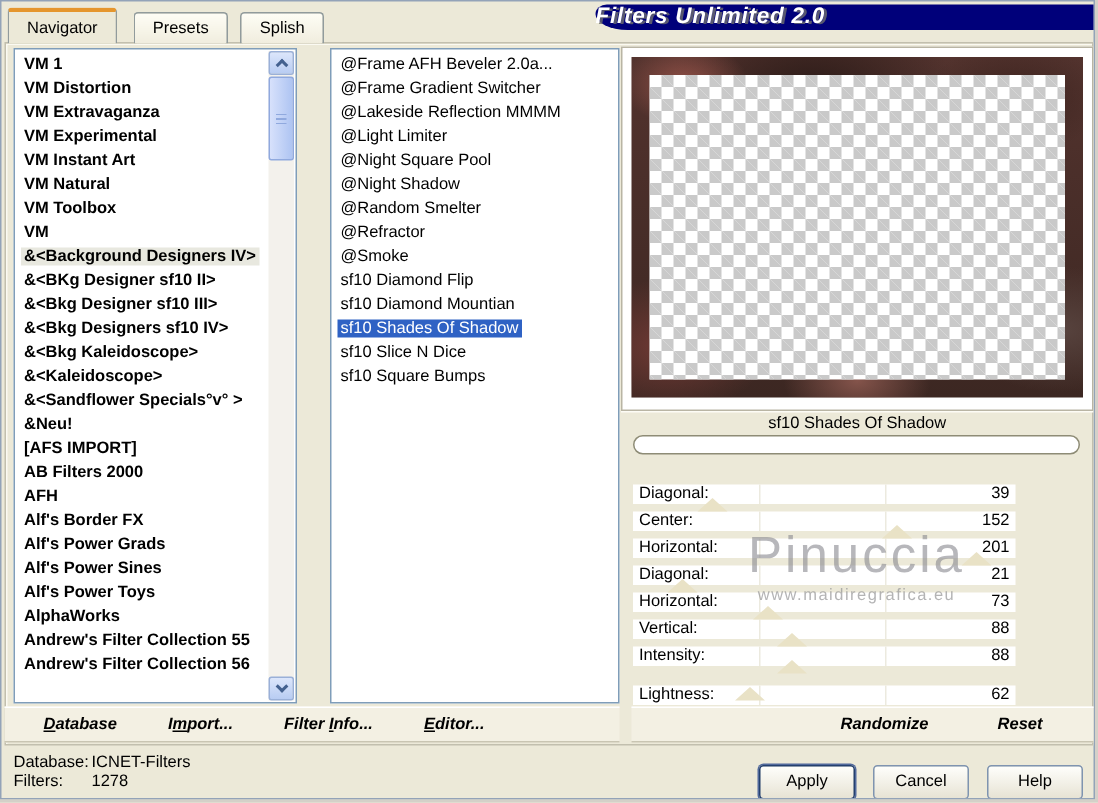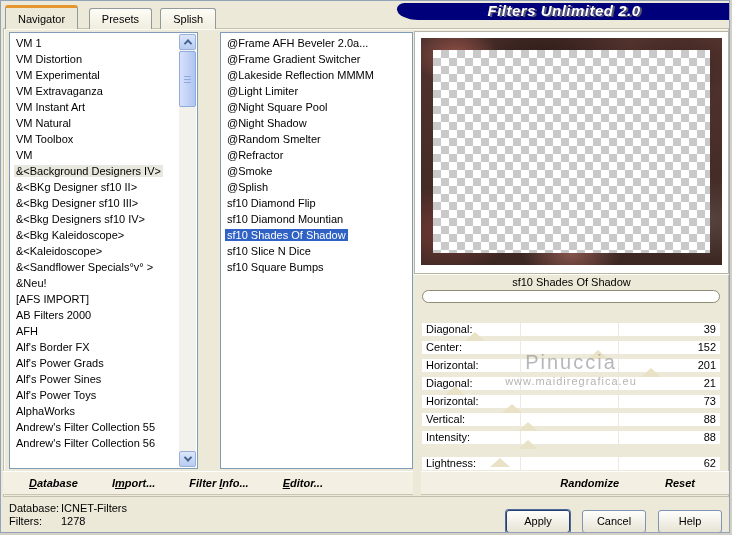--- a/index.html
+++ b/index.html
@@ -24,28 +24,28 @@
   .page{
     position:absolute;left:2px;top:27px;width:726px;height:469px;
     border:1px solid #c2bfae;box-shadow:inset 1px 1px 0 #fbfaf2;
     background:#ece9d8;
   }
   
   .banner{
     position:absolute;left:396px;top:2px;width:334px;height:17px;
     background:#00007a;border-bottom-left-radius:34px 17px;border-top-left-radius:12px 10px;
     color:#fff;font-weight:bold;font-style:italic;font-size:15px;
-    text-align:center;line-height:16px;letter-spacing:.5px;
+    text-align:left;line-height:16px;letter-spacing:.5px;
     text-shadow:2px 1px 0 rgba(110,110,110,.8);z-index:6;
   }
   
   .listbox{
     position:absolute;background:#fff;border:1px solid #7f9db9;overflow:hidden;
   }
-  .cat-list{left:8px;top:31px;width:189px;height:437px;}
+  .cat-list{left:8px;top:31px;width:189px;height:437px;font-weight:bold;}
   .flt-list{left:219px;top:31px;width:193px;height:437px;}
   .list-inner{position:absolute;left:2px;top:2px;right:2px;bottom:2px;overflow:hidden;}
   .cat-list .list-inner{right:19px;}
   .item{height:16px;line-height:16px;white-space:nowrap;padding-left:2px;cursor:default;}
   .item span{padding:0 2px;}
   .item span.hl{background:#e8e8df;}
   .item span.sel{background:#2f62c4;color:#fff;}
   
   .sb{position:absolute;right:1px;top:1px;bottom:1px;width:17px;background:#f3f1ec;}
   .sb-btn{
@@ -96,37 +96,37 @@
     position:absolute;left:413px;top:273px;width:315px;height:15px;
     text-align:center;line-height:15px;border-top:1px solid #fdfcf5;
   }
   .progress{
     position:absolute;left:421px;top:289px;width:298px;height:13px;
     background:#fff;border:1px solid #8e8c76;border-radius:7px;
   }
   
   .sliders{position:absolute;left:421px;top:322px;width:298px;height:150px;}
   .srow{
-    position:absolute;left:0;width:298px;height:13px;background:#fff;
+    position:absolute;left:0;width:255px;height:13px;background:#fff;
     background-image:linear-gradient(#eceadf,#eceadf),linear-gradient(#eceadf,#eceadf);
     background-size:1px 100%,1px 100%;background-position:33% 0,66% 0;background-repeat:no-repeat;
     line-height:13px;
   }
   .srow .lab{position:absolute;left:4px;}
   .srow .val{position:absolute;right:4px;}
   .thumb{
     position:absolute;width:0;height:0;z-index:4;cursor:pointer;
     border-left:10px solid transparent;border-right:10px solid transparent;
     border-bottom:9px solid #e9e2c6;
   }
   .watermark{
     position:absolute;left:425px;top:350px;width:290px;text-align:center;
     pointer-events:none;z-index:6;
   }
-  .wm-name{font-size:20px;letter-spacing:2px;color:rgba(138,138,146,.62);}
+  .wm-name{font-size:34px;letter-spacing:2px;color:rgba(138,138,146,.62);}
   .wm-url{font-size:11px;letter-spacing:1px;color:rgba(148,148,150,.7);margin-top:1px;}
   
   .strip{
     position:absolute;top:470px;height:24px;background:#f3f0e3;
     border-top:1px solid #fff;border-bottom:1px solid #c9c5b2;
     display:flex;align-items:center;
   }
   .strip-left{left:2px;width:410px;padding-left:26px;gap:34px;}
   .strip-right{left:420px;width:310px;justify-content:flex-end;padding-right:36px;gap:46px;}
   .flatbtn{font-weight:bold;white-space:nowrap;cursor:default;font-style:italic;}
@@ -152,22 +152,22 @@
   </div>
 
   <div id="tabbar"></div>
 
   <div class="page"></div>
 
   <div class="listbox cat-list">
     <div class="list-inner" id="catItems">
         <div class="item"><span>VM 1</span></div>
         <div class="item"><span>VM Distortion</span></div>
+        <div class="item"><span>VM Extravaganza</span></div>
         <div class="item"><span>VM Experimental</span></div>
-        <div class="item"><span>VM Extravaganza</span></div>
         <div class="item"><span>VM Instant Art</span></div>
         <div class="item"><span>VM Natural</span></div>
         <div class="item"><span>VM Toolbox</span></div>
         <div class="item"><span>VM</span></div>
         <div class="item"><span class="hl">&amp;&lt;Background Designers IV&gt;</span></div>
         <div class="item"><span>&amp;&lt;BKg Designer sf10 II&gt;</span></div>
         <div class="item"><span>&amp;&lt;Bkg Designer sf10 III&gt;</span></div>
         <div class="item"><span>&amp;&lt;Bkg Designers sf10 IV&gt;</span></div>
         <div class="item"><span>&amp;&lt;Bkg Kaleidoscope&gt;</span></div>
         <div class="item"><span>&amp;&lt;Kaleidoscope&gt;</span></div>
@@ -201,21 +201,20 @@
     <div class="list-inner" id="fltItems">
         <div class="item"><span>@Frame AFH Beveler 2.0a...</span></div>
         <div class="item"><span>@Frame Gradient Switcher</span></div>
         <div class="item"><span>@Lakeside Reflection MMMM</span></div>
         <div class="item"><span>@Light Limiter</span></div>
         <div class="item"><span>@Night Square Pool</span></div>
         <div class="item"><span>@Night Shadow</span></div>
         <div class="item"><span>@Random Smelter</span></div>
         <div class="item"><span>@Refractor</span></div>
         <div class="item"><span>@Smoke</span></div>
-        <div class="item"><span>@Splish</span></div>
         <div class="item"><span>sf10 Diamond Flip</span></div>
         <div class="item"><span>sf10 Diamond Mountian</span></div>
         <div class="item"><span class="sel">sf10 Shades Of Shadow</span></div>
         <div class="item"><span>sf10 Slice N Dice</span></div>
         <div class="item"><span>sf10 Square Bumps</span></div>
       </div>
   </div>
 
   <div class="preview">
     <div class="frame">

